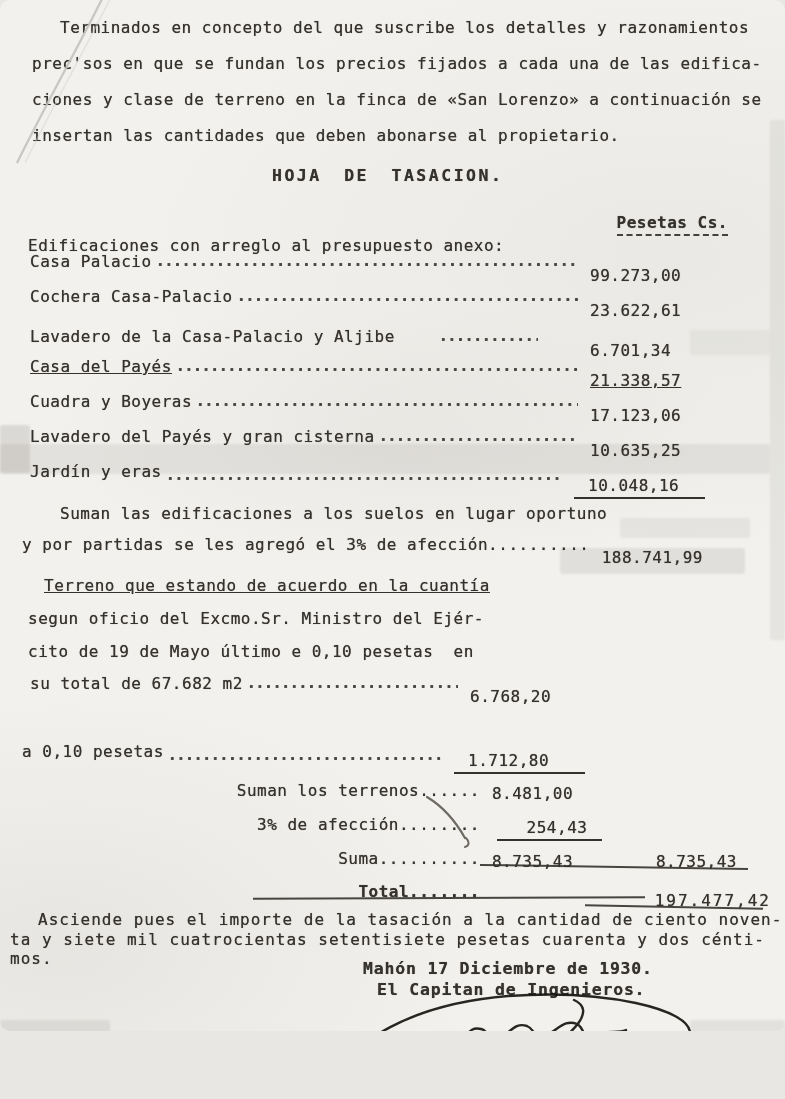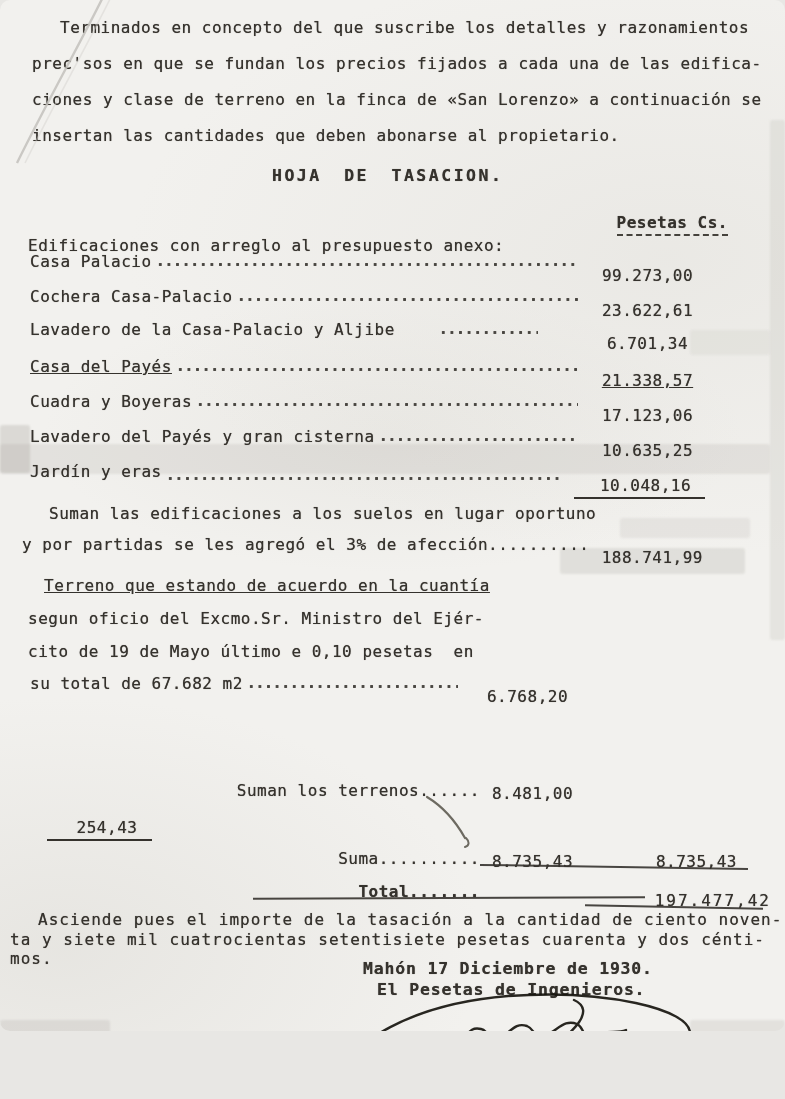--- a/index.html
+++ b/index.html
@@ -16,21 +16,21 @@
   }
   .t{ position:absolute; white-space:pre; font-size:16px; letter-spacing:.5px;
       text-shadow:0 0 .7px rgba(52,47,40,.75); z-index:2; }
   .row{ position:absolute; display:flex; align-items:flex-start; z-index:2;
         font-size:16px; letter-spacing:.5px; text-shadow:0 0 .7px rgba(52,47,40,.75); }
   .row .lbl{ white-space:pre; }
   .leader{ flex:1; height:5px; align-self:flex-end; margin:0 12px 4px 4px;
     background-image:radial-gradient(circle, #3b3833 1.35px, rgba(0,0,0,0) 1.8px);
     background-size:8.6px 5px; background-repeat:repeat-x; background-position:0 100%;
     opacity:.92; }
-  .val{ width:115px; text-align:center; transform:translateY(14px); white-space:pre; }
+  .val{ width:115px; text-align:left; transform:translateY(14px); white-space:pre; }
   .val.u{ border-bottom:2.5px solid var(--ink); padding:0 2px 2px 14px; }
   .rule{ position:absolute; border-top:2.5px solid var(--ink); z-index:2; opacity:.9; }
   .title{ font-weight:bold; letter-spacing:2.5px; word-spacing:10px; font-size:16.5px; }
   .colhead{ font-weight:bold; border-bottom:2px dashed #45423c; padding-bottom:2px; }
   
   .srow{ position:absolute; left:30px; width:707px; display:flex; z-index:2;
          font-size:16px; letter-spacing:.5px; text-shadow:0 0 .7px rgba(52,47,40,.75); }
   .srow .sl{ flex:0 0 450px; text-align:right; white-space:pre; }
   .srow .sv{ flex:0 0 105px; text-align:center; transform:translateY(3px); white-space:pre; }
   .srow .sv.u{ border-bottom:2.5px solid var(--ink); padding:0 1px 2px 16px; flex:0 0 88px; margin-left:17px;}
@@ -79,21 +79,21 @@
       <div class="row" style="left: 30px; width: 675px; top: 252px;">
     <span class="lbl">Casa Palacio</span>
     <span class="leader"></span>
     <span class="val">99.273,00</span>
   </div>
       <div class="row" style="left: 30px; width: 675px; top: 287px;">
     <span class="lbl">Cochera Casa-Palacio</span>
     <span class="leader"></span>
     <span class="val">23.622,61</span>
   </div>
-      <div class="row" style="left: 30px; width: 675px; top: 320px; gap: 40px;">
+      <div class="row" style="left: 30px; width: 675px; top: 327px; gap: 40px;">
     <span class="lbl">Lavadero de la Casa-Palacio y Aljibe</span>
     <span class="leader"></span>
     <span class="val">6.701,34</span>
   </div>
       <div class="row" style="left: 30px; width: 675px; top: 357px; text-decoration: underline;">
     <span class="lbl">Casa del Payés</span>
     <span class="leader"></span>
     <span class="val">21.338,57</span>
   </div>
       <div class="row" style="left: 30px; width: 675px; top: 392px;">
@@ -106,44 +106,50 @@
     <span class="leader"></span>
     <span class="val">10.635,25</span>
   </div>
       <div class="row" style="left: 30px; width: 675px; top: 462px;">
     <span class="lbl">Jardín y eras</span>
     <span class="leader"></span>
     <span class="val u">10.048,16</span>
   </div>
     </div>
 
-  <div class="t" style="left:49px;top:504px;">Suman las edificaciones a los suelos en lugar oportuno</div>
+  <div class="t" style="left:60px;top:504px;">Suman las edificaciones a los suelos en lugar oportuno</div>
   <div class="t" style="left:22px;top:535px;">y por partidas se les agregó el 3% de afección..........</div>
   <div class="t" style="right:82px;top:548px;">188.741,99</div>
 
   <div id="landpara">
       <div class="t" style="left: 44px; top: 576px; text-decoration: underline;">Terreno que estando de acuerdo en la cuantía</div>
       <div class="t" style="left: 28px; top: 609px;">segun oficio del Excmo.Sr. Ministro del Ejér-</div>
       <div class="t" style="left: 28px; top: 642px;">cito de 19 de Mayo último e 0,10 pesetas  en</div>
     </div>
 
   <div class="row" style="left:30px;top:674px;width:555px;">
     <span class="lbl">su total de 67.682 m2</span>
     <span class="leader"></span>
     <span class="val" style="transform:translateY(13px);">6.768,20</span>
   </div>
 
+  <div class="row" style="left:22px;top:742px;width:563px;">
+    <span class="lbl">a 0,10 pesetas</span>
+    <span class="leader"></span>
+    <span class="val u" style="transform:translateY(9px);">1.712,80</span>
+  </div>
 
   <div id="summary">
       <div class="srow" style="top: 781px;">
     <span class="sl">Suman los terrenos......</span>
     <span class="sv">8.481,00</span>
     <span class="sv2"></span>
   </div>
       <div class="srow" style="top: 815px;">
+    <span class="sl">3% de afección........</span>
     <span class="sv u">254,43</span>
     <span class="sv2"></span>
   </div>
       <div class="srow" style="top: 849px;">
     <span class="sl">Suma..........</span>
     <span class="sv">8.735,43</span>
     <span class="sv2">8.735,43</span>
   </div>
       <div class="srow total" style="top: 882px;">
     <span class="sl">Total.......</span>
@@ -161,21 +167,21 @@
   <div class="rule" style="left:253px;top:897px;width:392px;transform:rotate(-.2deg);"></div>
   <div class="rule" style="left:585px;top:906px;width:178px;transform:rotate(1.1deg);"></div>
 
   <div id="closing">
       <div class="t" style="left: 38px; top: 910px; letter-spacing: 1px;">Asciende pues el importe de la tasación a la cantidad de ciento noven-</div>
       <div class="t" style="left: 10px; top: 929.5px; letter-spacing: 1px;">ta y siete mil cuatrocientas setentisiete pesetas cuarenta y dos cénti-</div>
       <div class="t" style="left: 10px; top: 949px; letter-spacing: 1px;">mos.</div>
     </div>
 
   <div class="t sig-lines" style="left:363px;top:959px;">Mahón 17 Diciembre de 1930.</div>
-  <div class="t sig-lines" style="left:377px;top:980px;">El Pesetas de Ingenieros.</div>
+  <div class="t sig-lines" style="left:377px;top:980px;">El Capitan de Ingenieros.</div>
 
   <svg style="left:318px;top:984px;" width="400" height="115" viewBox="0 0 400 115">
     <g stroke="#17150f" stroke-width="2.4" fill="none" stroke-linecap="round" opacity=".92">
       <path d="M 10 99 C 34 58, 92 20, 190 12 C 286 5, 374 25, 372 50 C 370 76, 290 92, 196 88 C 112 85, 46 96, 10 99"></path>
       <path d="M 52 92 C 74 70, 96 52, 113 50 C 129 48, 121 70, 136 62 C 151 54, 149 42, 163 45 C 173 47, 169 62, 181 55 C 193 48, 197 38, 209 42 C 219 46, 215 58, 227 52 C 241 45, 247 35, 259 40 C 269 45, 263 60, 277 52 C 289 45, 298 50, 308 46"></path>
       <path d="M 256 16 C 282 28, 246 54, 231 67 C 217 79, 233 91, 247 87 C 263 82, 253 105, 238 113"></path>
       <path d="M 28 96 C 90 80, 160 76, 228 72"></path>
     </g>
   </svg>
 

